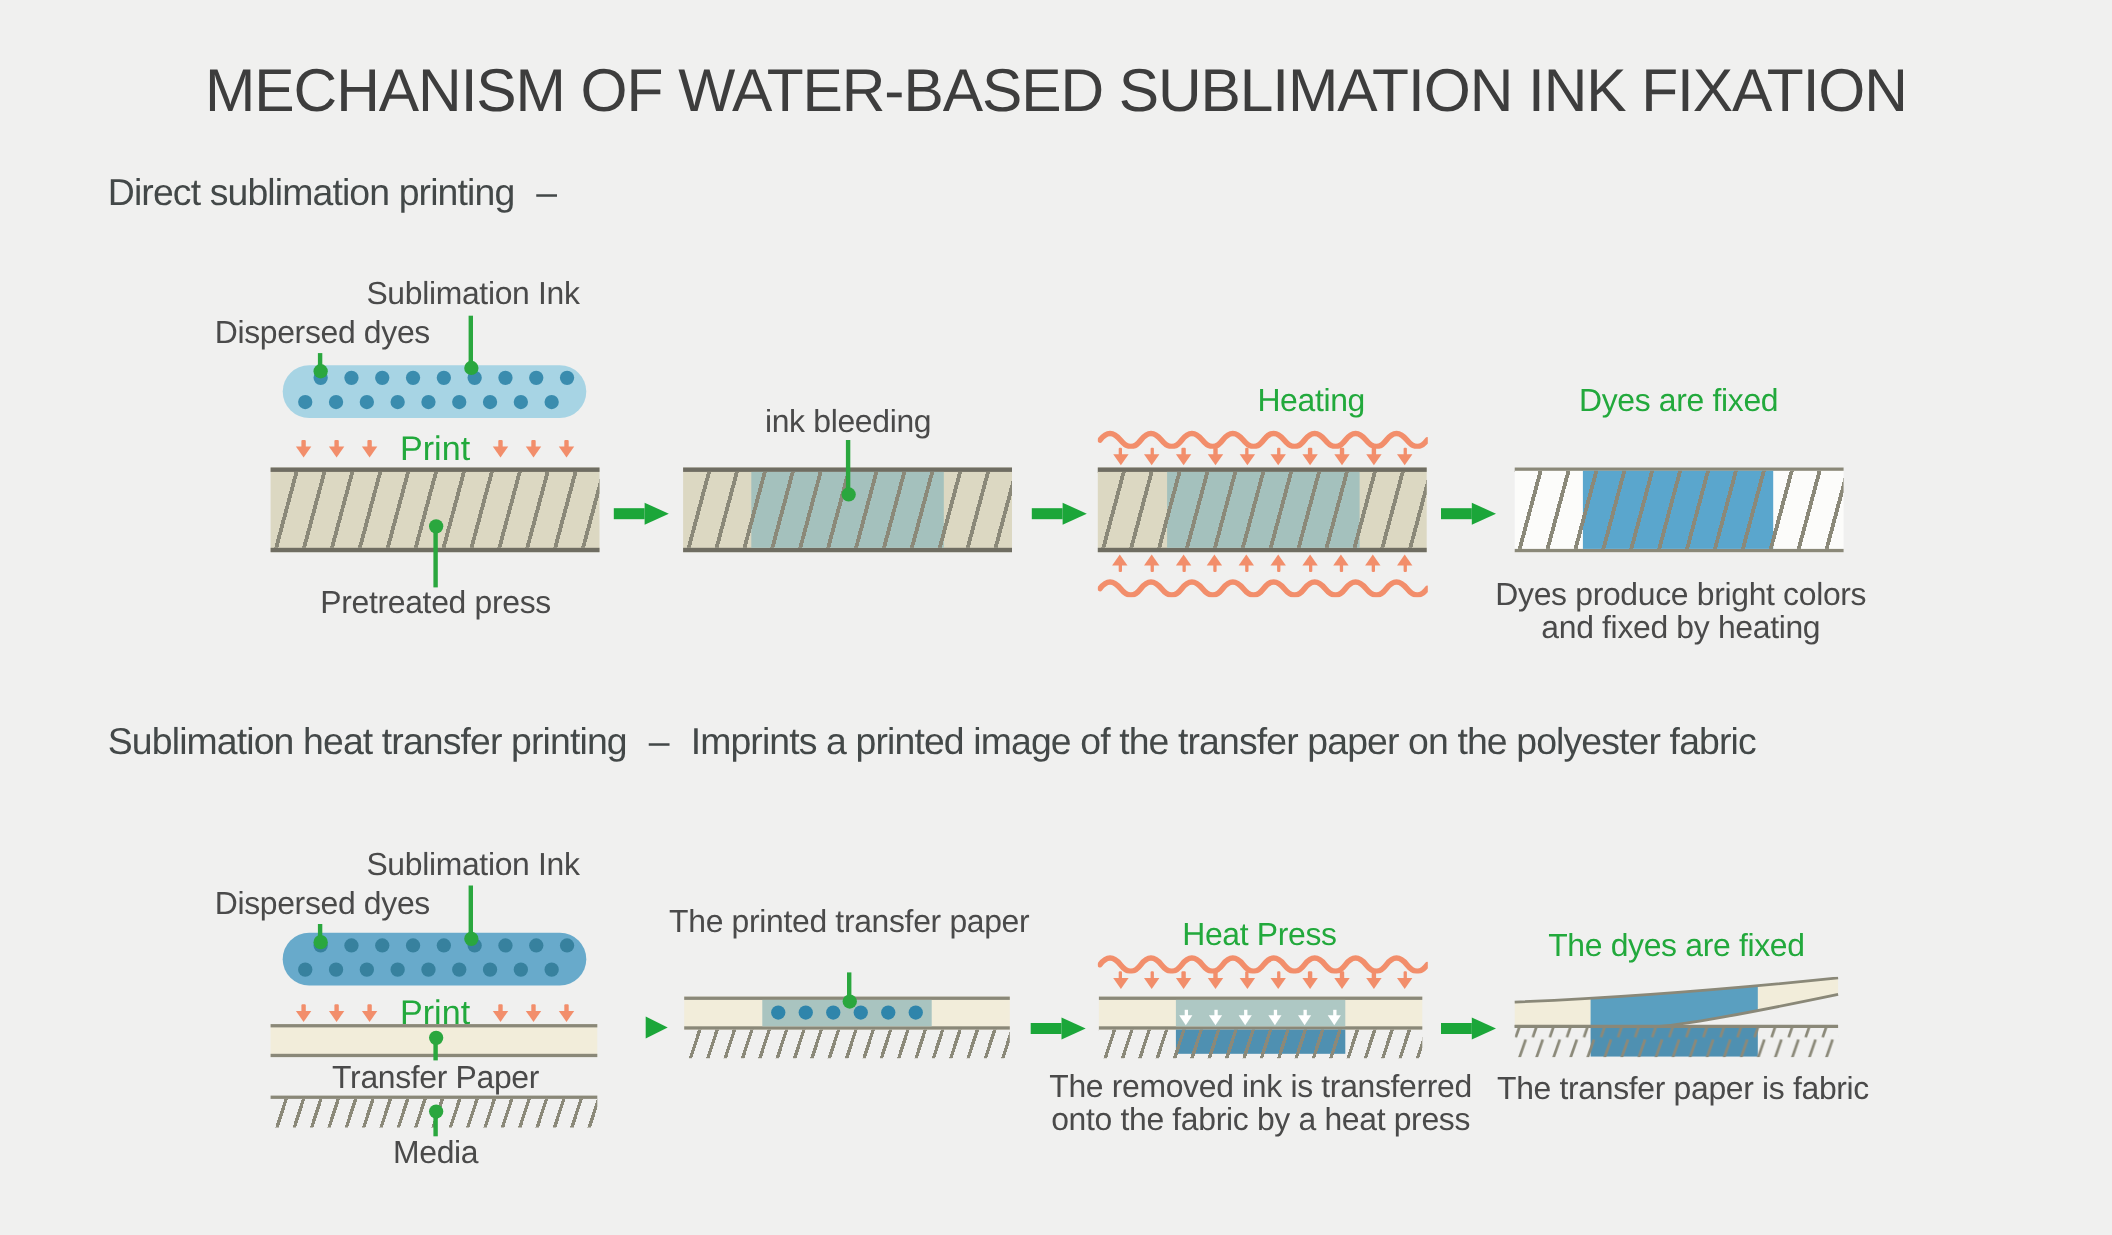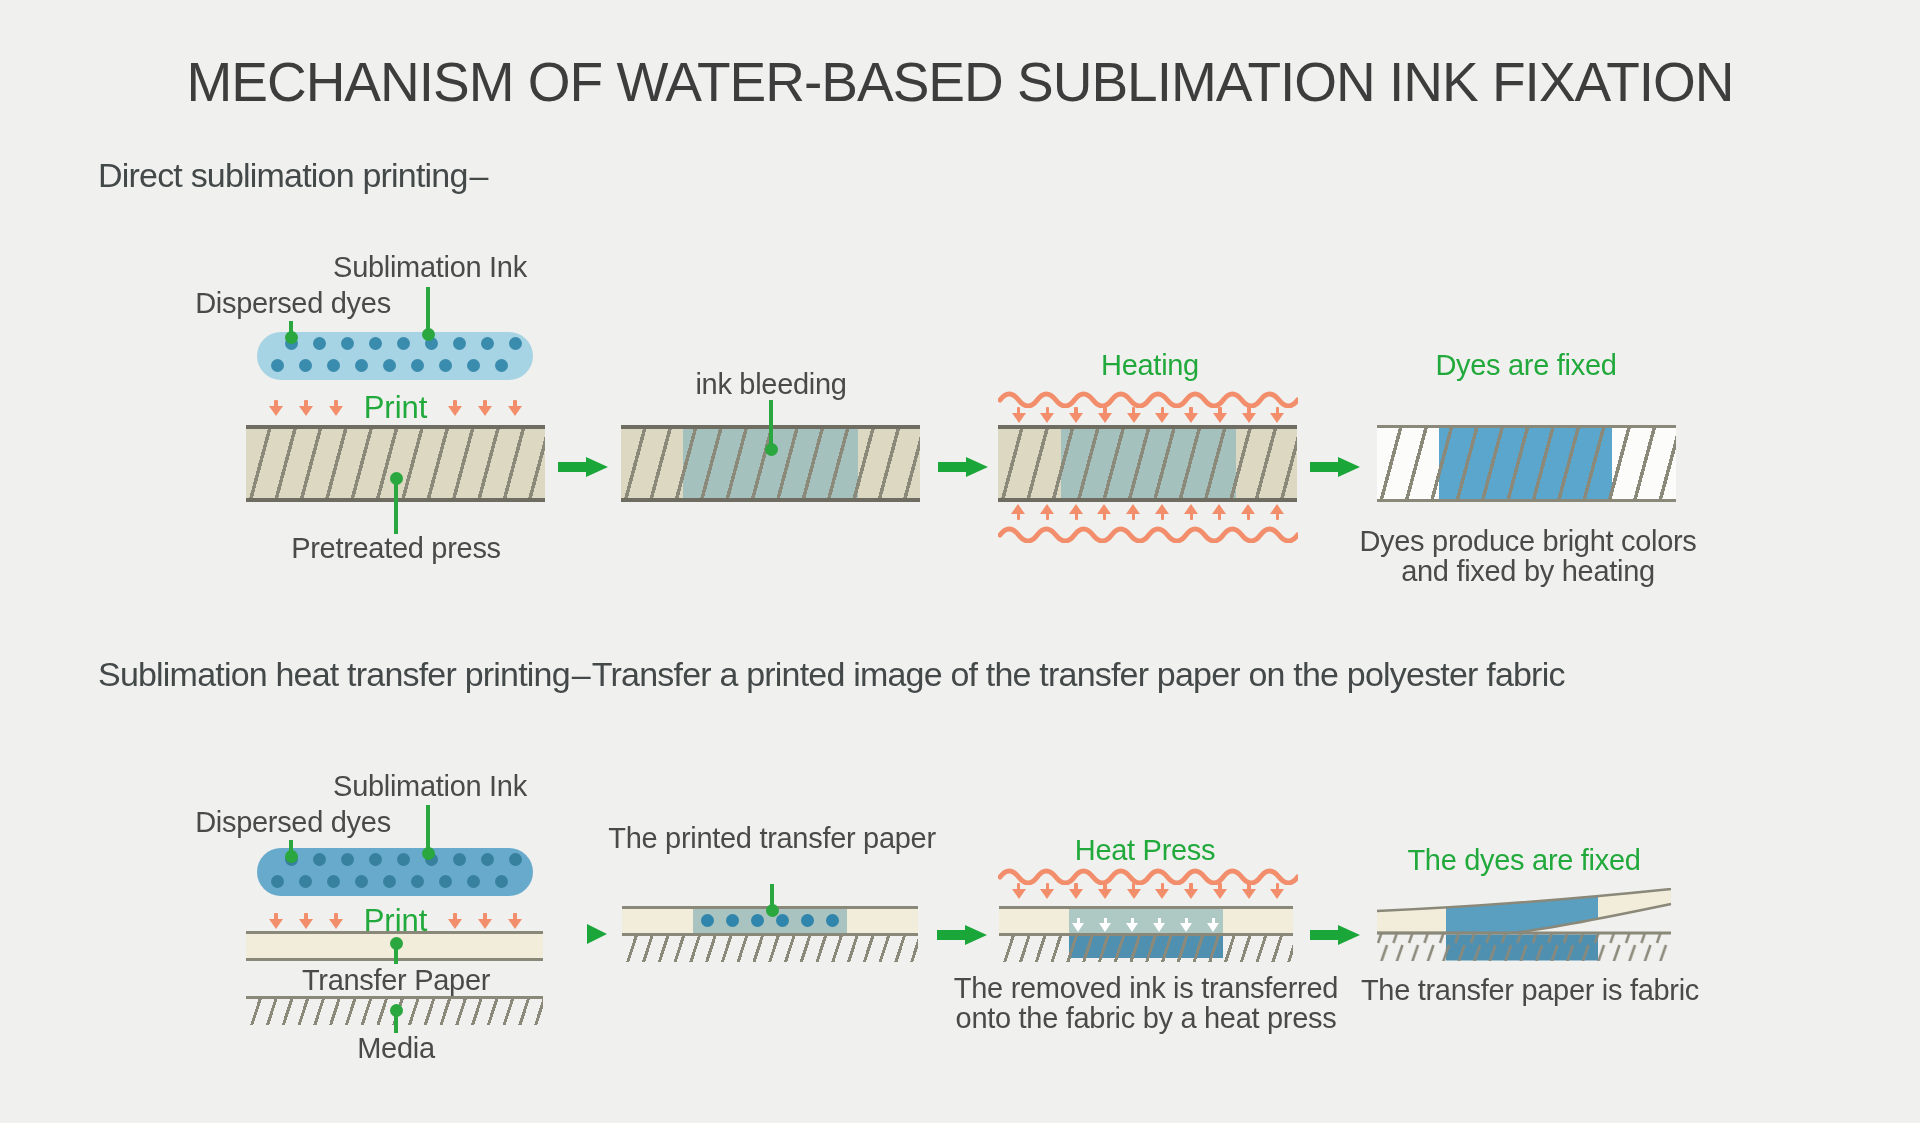--- a/index.html
+++ b/index.html
@@ -1,21 +1,21 @@
 <!DOCTYPE html>
 <html><head>
 <meta charset="utf-8">
 <style>
   html,body{margin:0;padding:0;background:#f0f0ef;}
   *{box-sizing:border-box;}
   .canvas{position:relative;width:1920px;height:1123px;background:#f0f0ef;overflow:hidden;
           font-family:"Liberation Sans",sans-serif;color:#4a4a4a;}
   .title{position:absolute;left:0;right:0;top:50px;text-align:center;font-size:55px;
          letter-spacing:-1px;color:#3d3d3d;font-weight:400;}
-  .sechead{position:absolute;display:flex;gap:2px;font-size:34px;letter-spacing:-0.8px;
+  .sechead{position:absolute;display:flex;gap:20px;font-size:34px;letter-spacing:-0.8px;
            color:#434848;white-space:nowrap;}
   .clabel{position:absolute;transform:translateX(-50%);white-space:nowrap;font-size:29px;
           letter-spacing:-0.3px;color:#4a4a4a;text-align:center;}
   .green{color:#22a93c;}
   
   .pointer{position:absolute;width:4px;background:#2aa73e;z-index:6;}
   .pointer::after{content:"";position:absolute;left:-4.5px;width:13px;height:13px;
                   border-radius:50%;background:#2aa73e;}
   .pointer.db::after{bottom:-6px;}
   .pointer.dt::after{top:-4px;}
@@ -128,21 +128,21 @@
   <div class="barrow" style="left:558px;top:457px"></div>
 
   <div class="clabel" style="left:771px;top:368px">ink bleeding</div>
   <div class="pointer db" style="left:769px;top:400px;height:50px"></div>
   <div class="strip" style="left:621px;top:425px">
     <div class="zone" style="left:62px;width:175px;background:#a4c1bd"></div>
   </div>
 
   <div class="barrow" style="left:938px;top:457px"></div>
 
-  <div class="clabel green" style="left:1150px;top:349px">Heating</div>
+  <div class="clabel green" style="left:1192px;top:349px">Heating</div>
   <svg class="wave" style="left:998px;top:386px" width="300" height="22" viewBox="0 0 300 22">
     <path d="M2 14 Q11 2 20.6 14 T39.2 14 T57.8 14 T76.4 14 T95 14 T113.6 14 T132.2 14 T150.8 14 T169.4 14 T188 14 T206.6 14 T225.2 14 T243.8 14 T262.4 14 T281 14 T299.6 14" fill="none" stroke="#f28e6b" stroke-width="5" stroke-linecap="round"></path>
   </svg>
   <div class="arow" style="left:1011px;top:407px;width:274px">
     <span class="oarr"></span>
   <span class="oarr"></span>
       <span class="oarr"></span>
       <span class="oarr"></span>
       <span class="oarr"></span>
       <span class="oarr"></span>
@@ -175,21 +175,21 @@
   <div class="clabel green" style="left:1526px;top:349px">Dyes are fixed</div>
   <div class="strip light" style="left:1377px;top:425px">
     <div class="zone" style="left:62px;width:173px;background:#5aa6cd"></div>
   </div>
   <div class="clabel" style="left:1528px;top:525px">Dyes produce bright colors</div>
   <div class="clabel" style="left:1528px;top:555px">and fixed by heating</div>
 
   <div class="sechead" style="left:98px;top:655px">
     <span>Sublimation heat transfer printing</span>
     <span>–</span>
-    <span>Transfer a printed image of the transfer paper on the polyester fabric</span>
+    <span>Imprints a printed image of the transfer paper on the polyester fabric</span>
   </div>
 
   <div class="clabel" style="left:430px;top:770px">Sublimation Ink</div>
   <div class="clabel" style="left:293px;top:806px">Dispersed dyes</div>
   <div class="pointer db" style="left:426px;top:805px;height:49px"></div>
   <div class="pointer db" style="left:289px;top:840px;height:17px"></div>
 
   <div class="pill" style="left:257px;top:848px;background:#68aacb">
     <div class="dotrow" style="left:28px;top:5px">
       <span class="dot" style="background:#37819e"></span>

